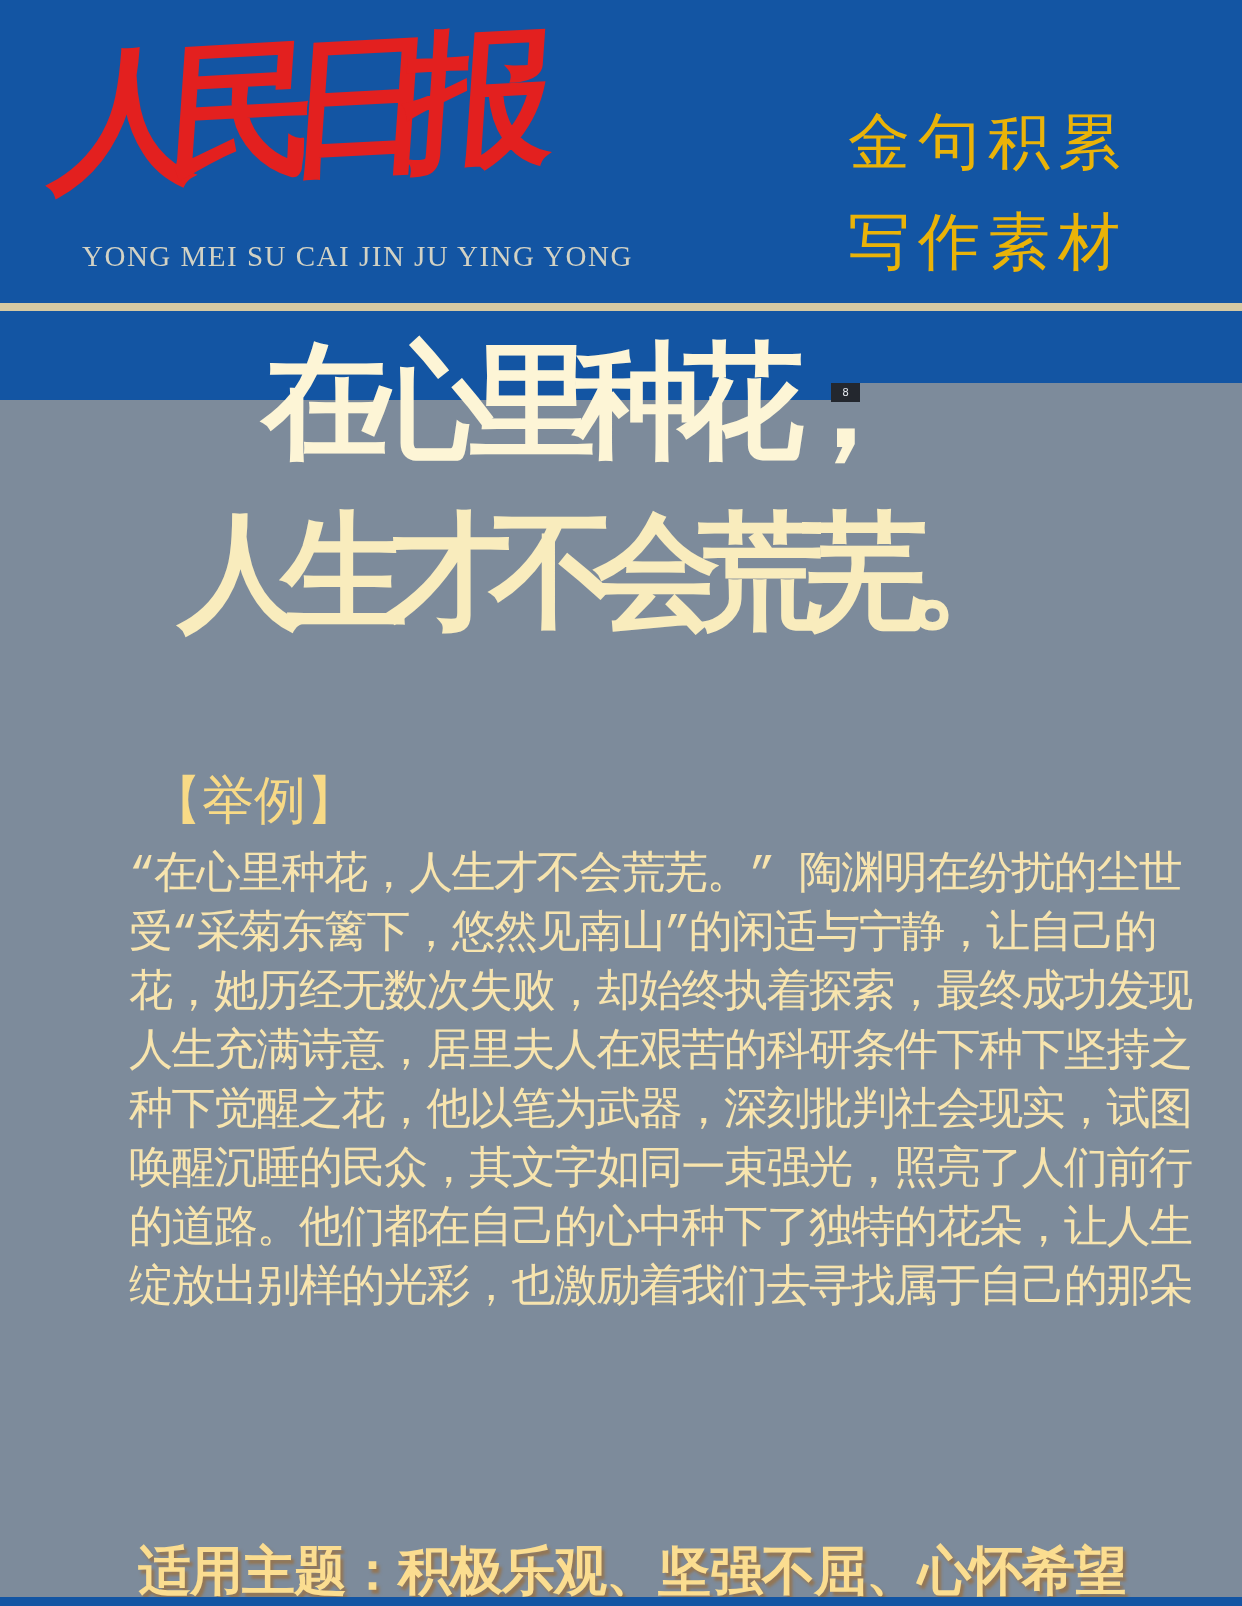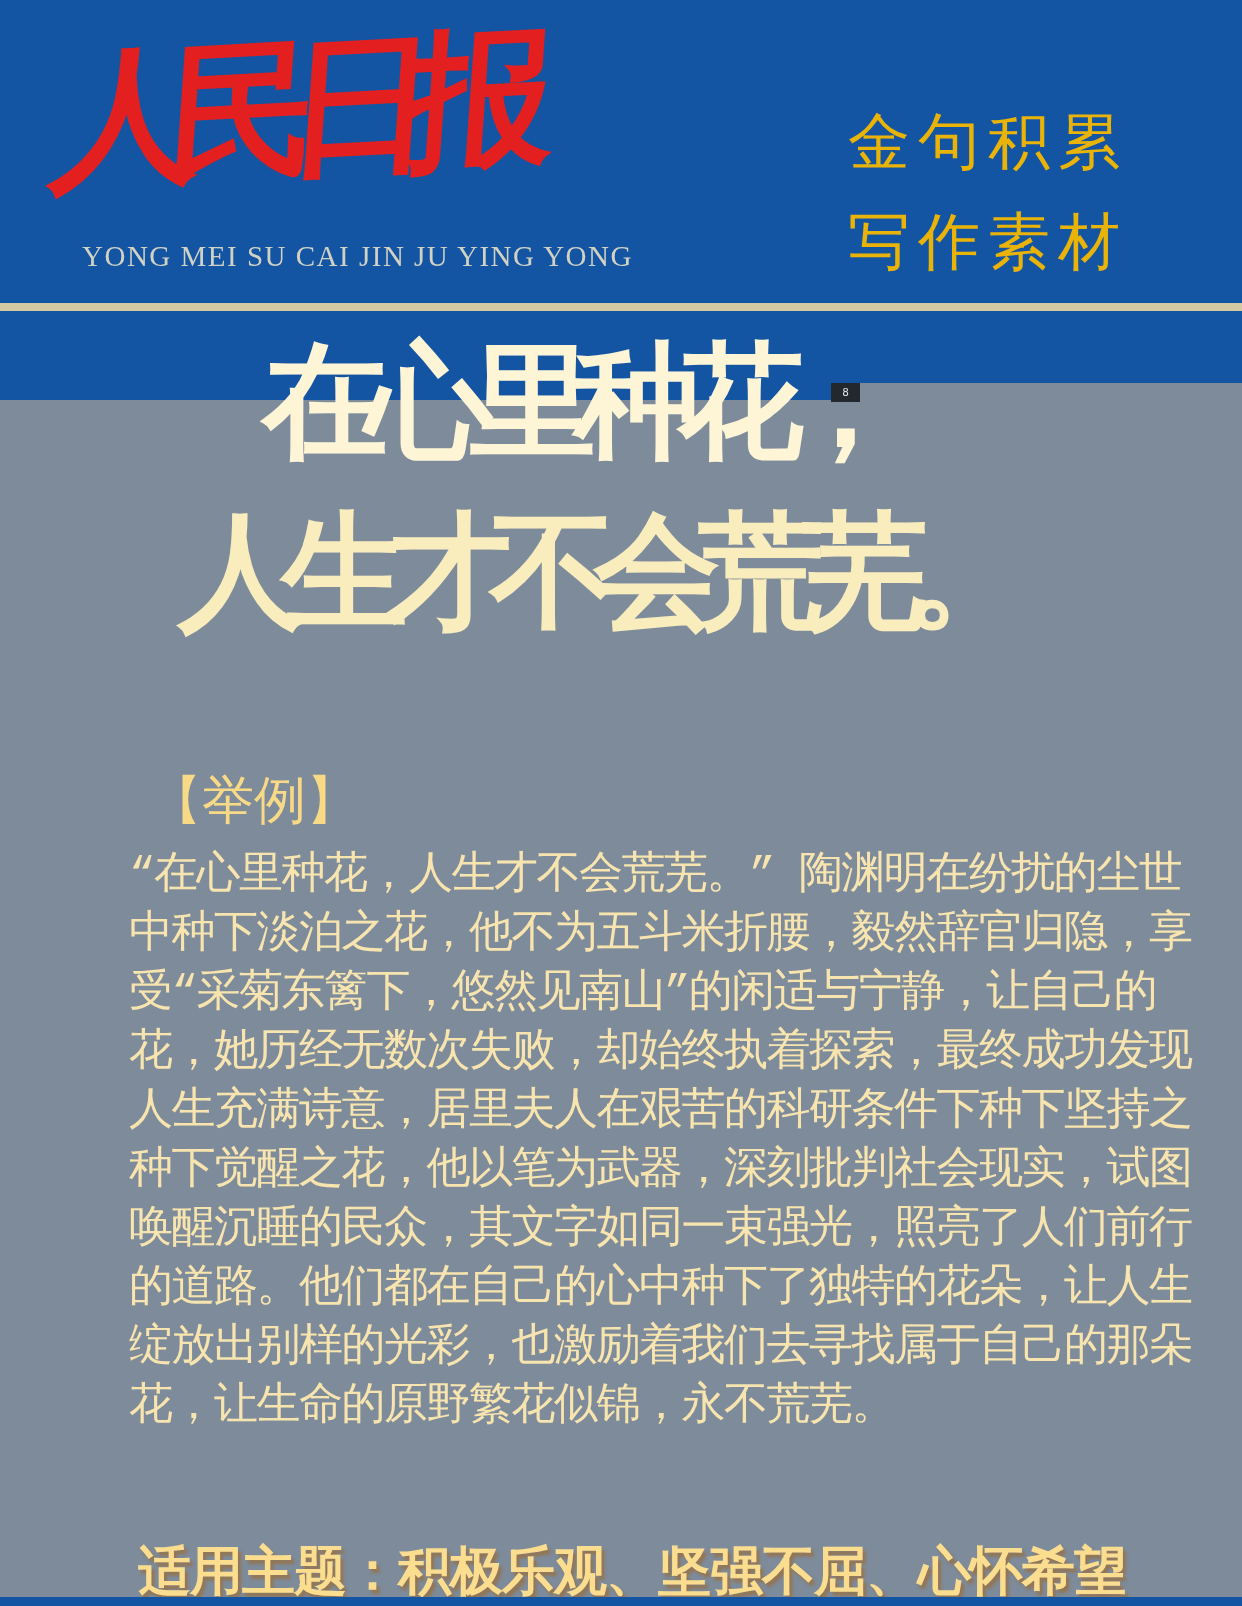--- a/index.html
+++ b/index.html
@@ -87,28 +87,26 @@
   <div class="band-left"></div>
   <div class="artifact">8</div>
 
   <div class="title-line title1">在心里种花，</div>
   <div class="title-line title2">人生才不会荒芜。</div>
 
   <div class="example-label">【举例】</div>
 
   <div class="body-text">
     <div class="bline">“在心里种花，人生才不会荒芜。” 陶渊明在纷扰的尘世</div>
-    <div class="bline">中种下淡泊之花，他不为五斗米折腰，毅然辞官归隐，享</div>
     <div class="bline">受“采菊东篱下，悠然见南山”的闲适与宁静，让自己的</div>
     <div class="bline">花，她历经无数次失败，却始终执着探索，最终成功发现</div>
     <div class="bline">人生充满诗意，居里夫人在艰苦的科研条件下种下坚持之</div>
     <div class="bline">种下觉醒之花，他以笔为武器，深刻批判社会现实，试图</div>
     <div class="bline">唤醒沉睡的民众，其文字如同一束强光，照亮了人们前行</div>
     <div class="bline">的道路。他们都在自己的心中种下了独特的花朵，让人生</div>
     <div class="bline">绽放出别样的光彩，也激励着我们去寻找属于自己的那朵</div>
-    <div class="bline">花，让生命的原野繁花似锦，永不荒芜。</div>
   </div>
 
   <div class="themes">适用主题：积极乐观、坚强不屈、心怀希望</div>
 
   <div class="footer-strip"></div>
 
 </div>
 
 </body></html>

